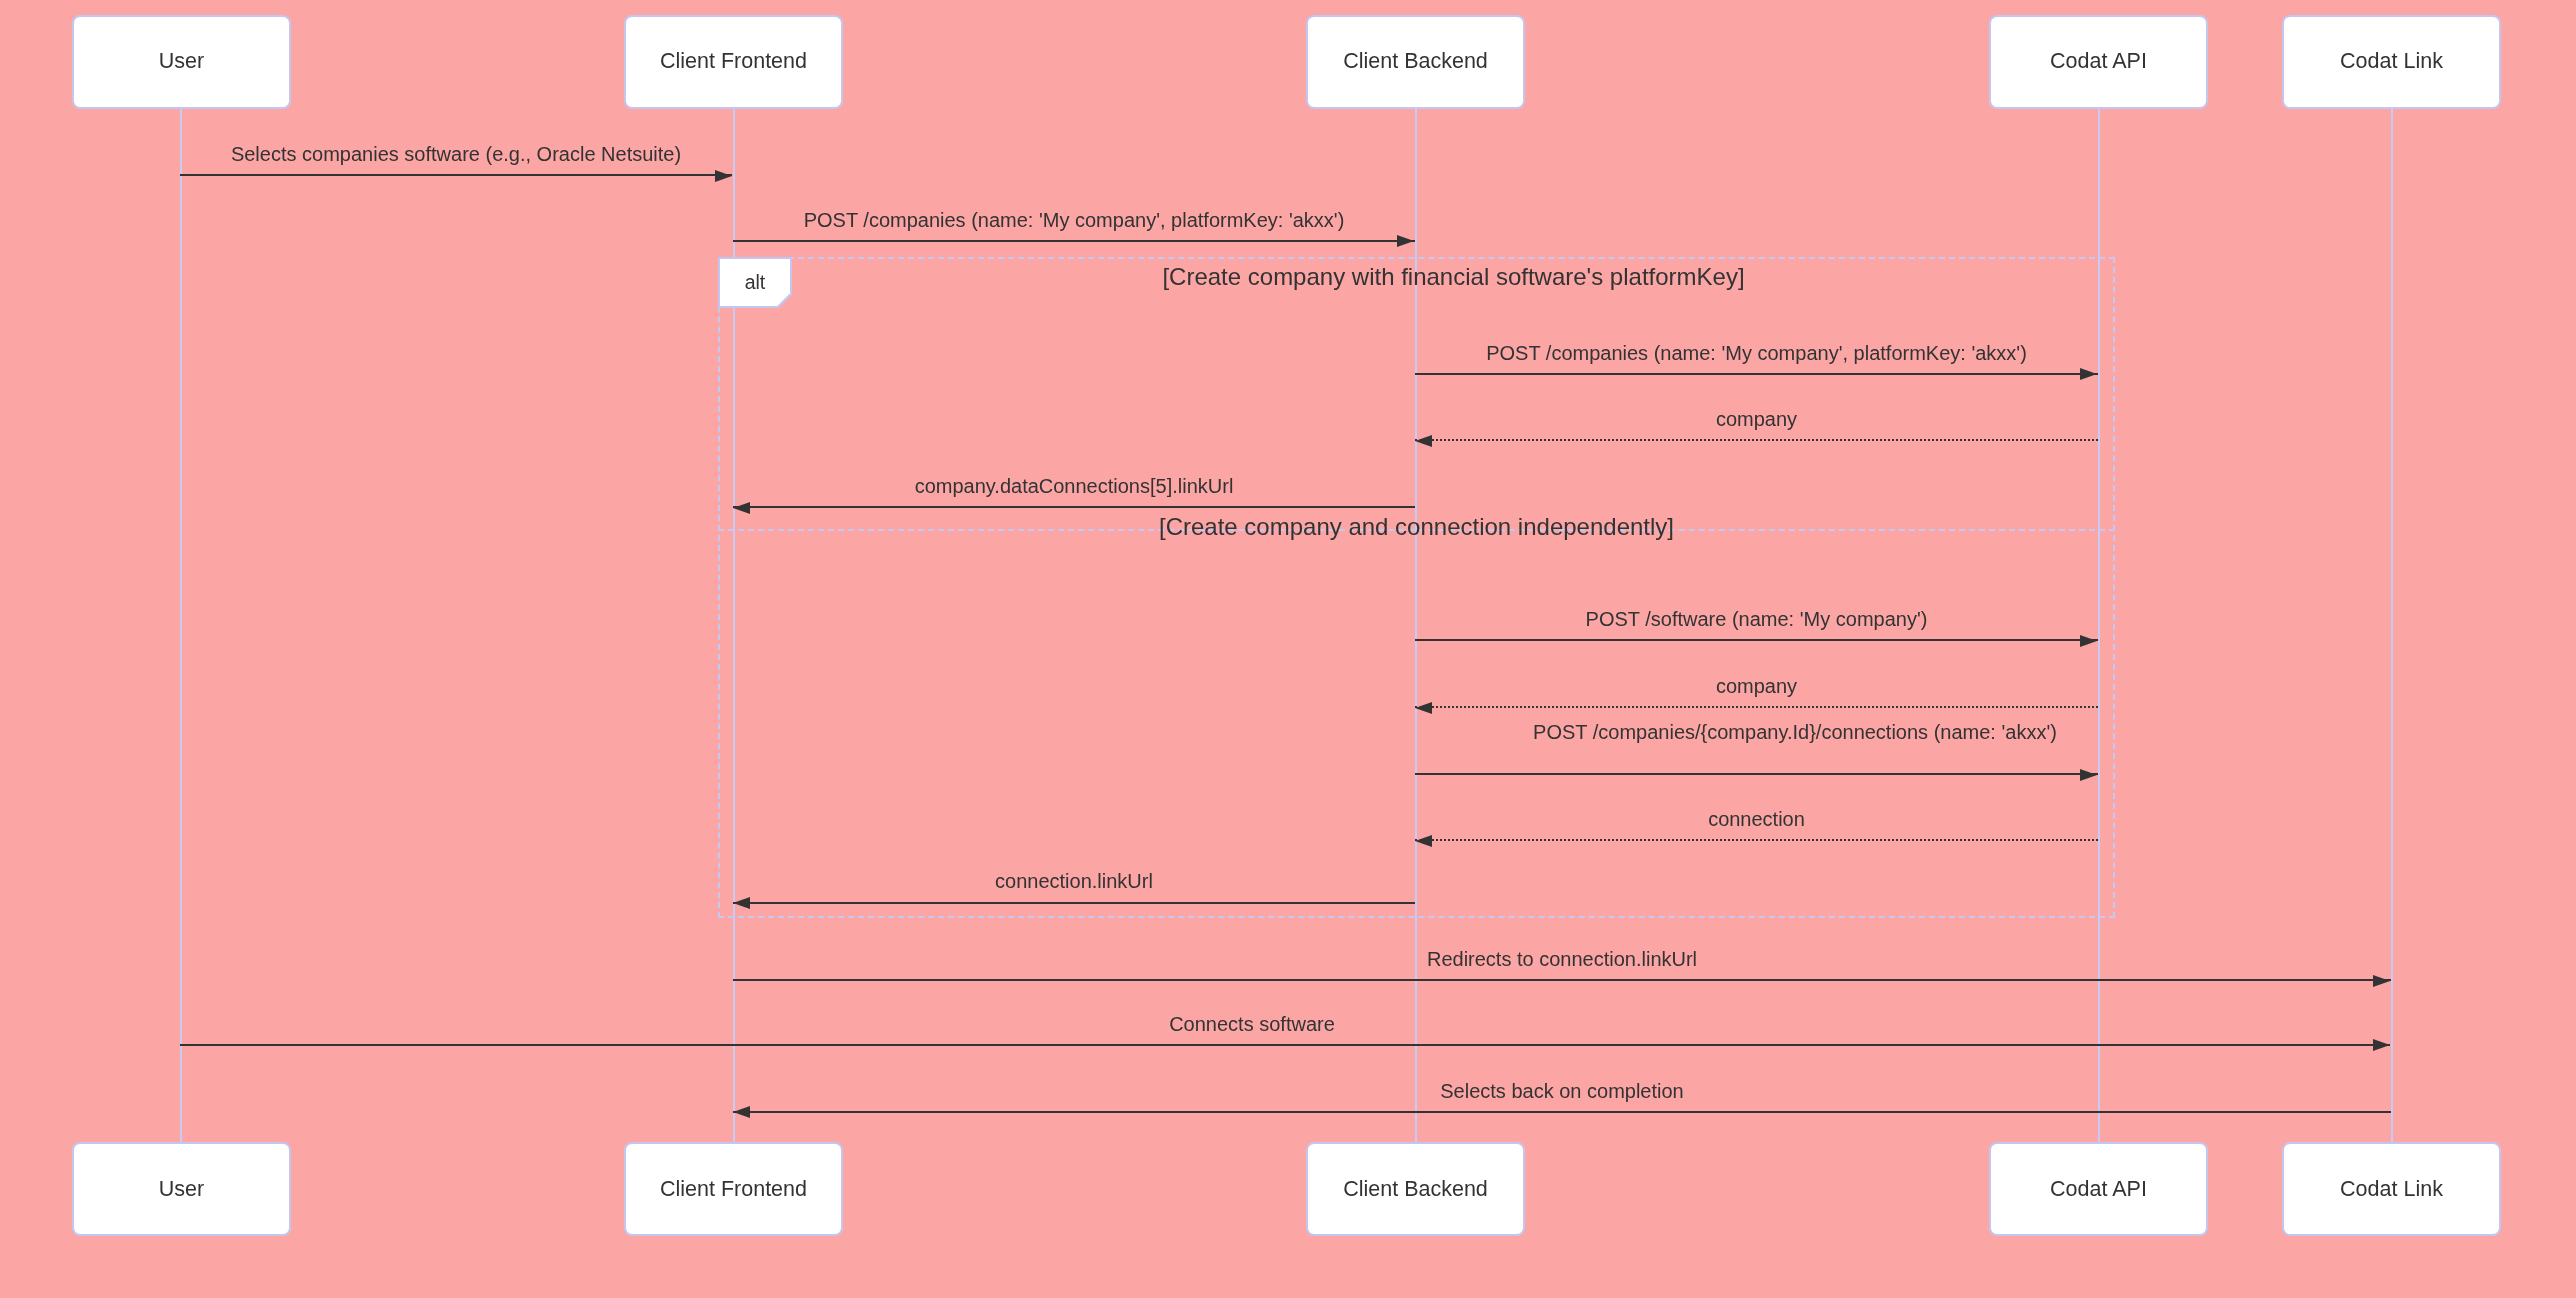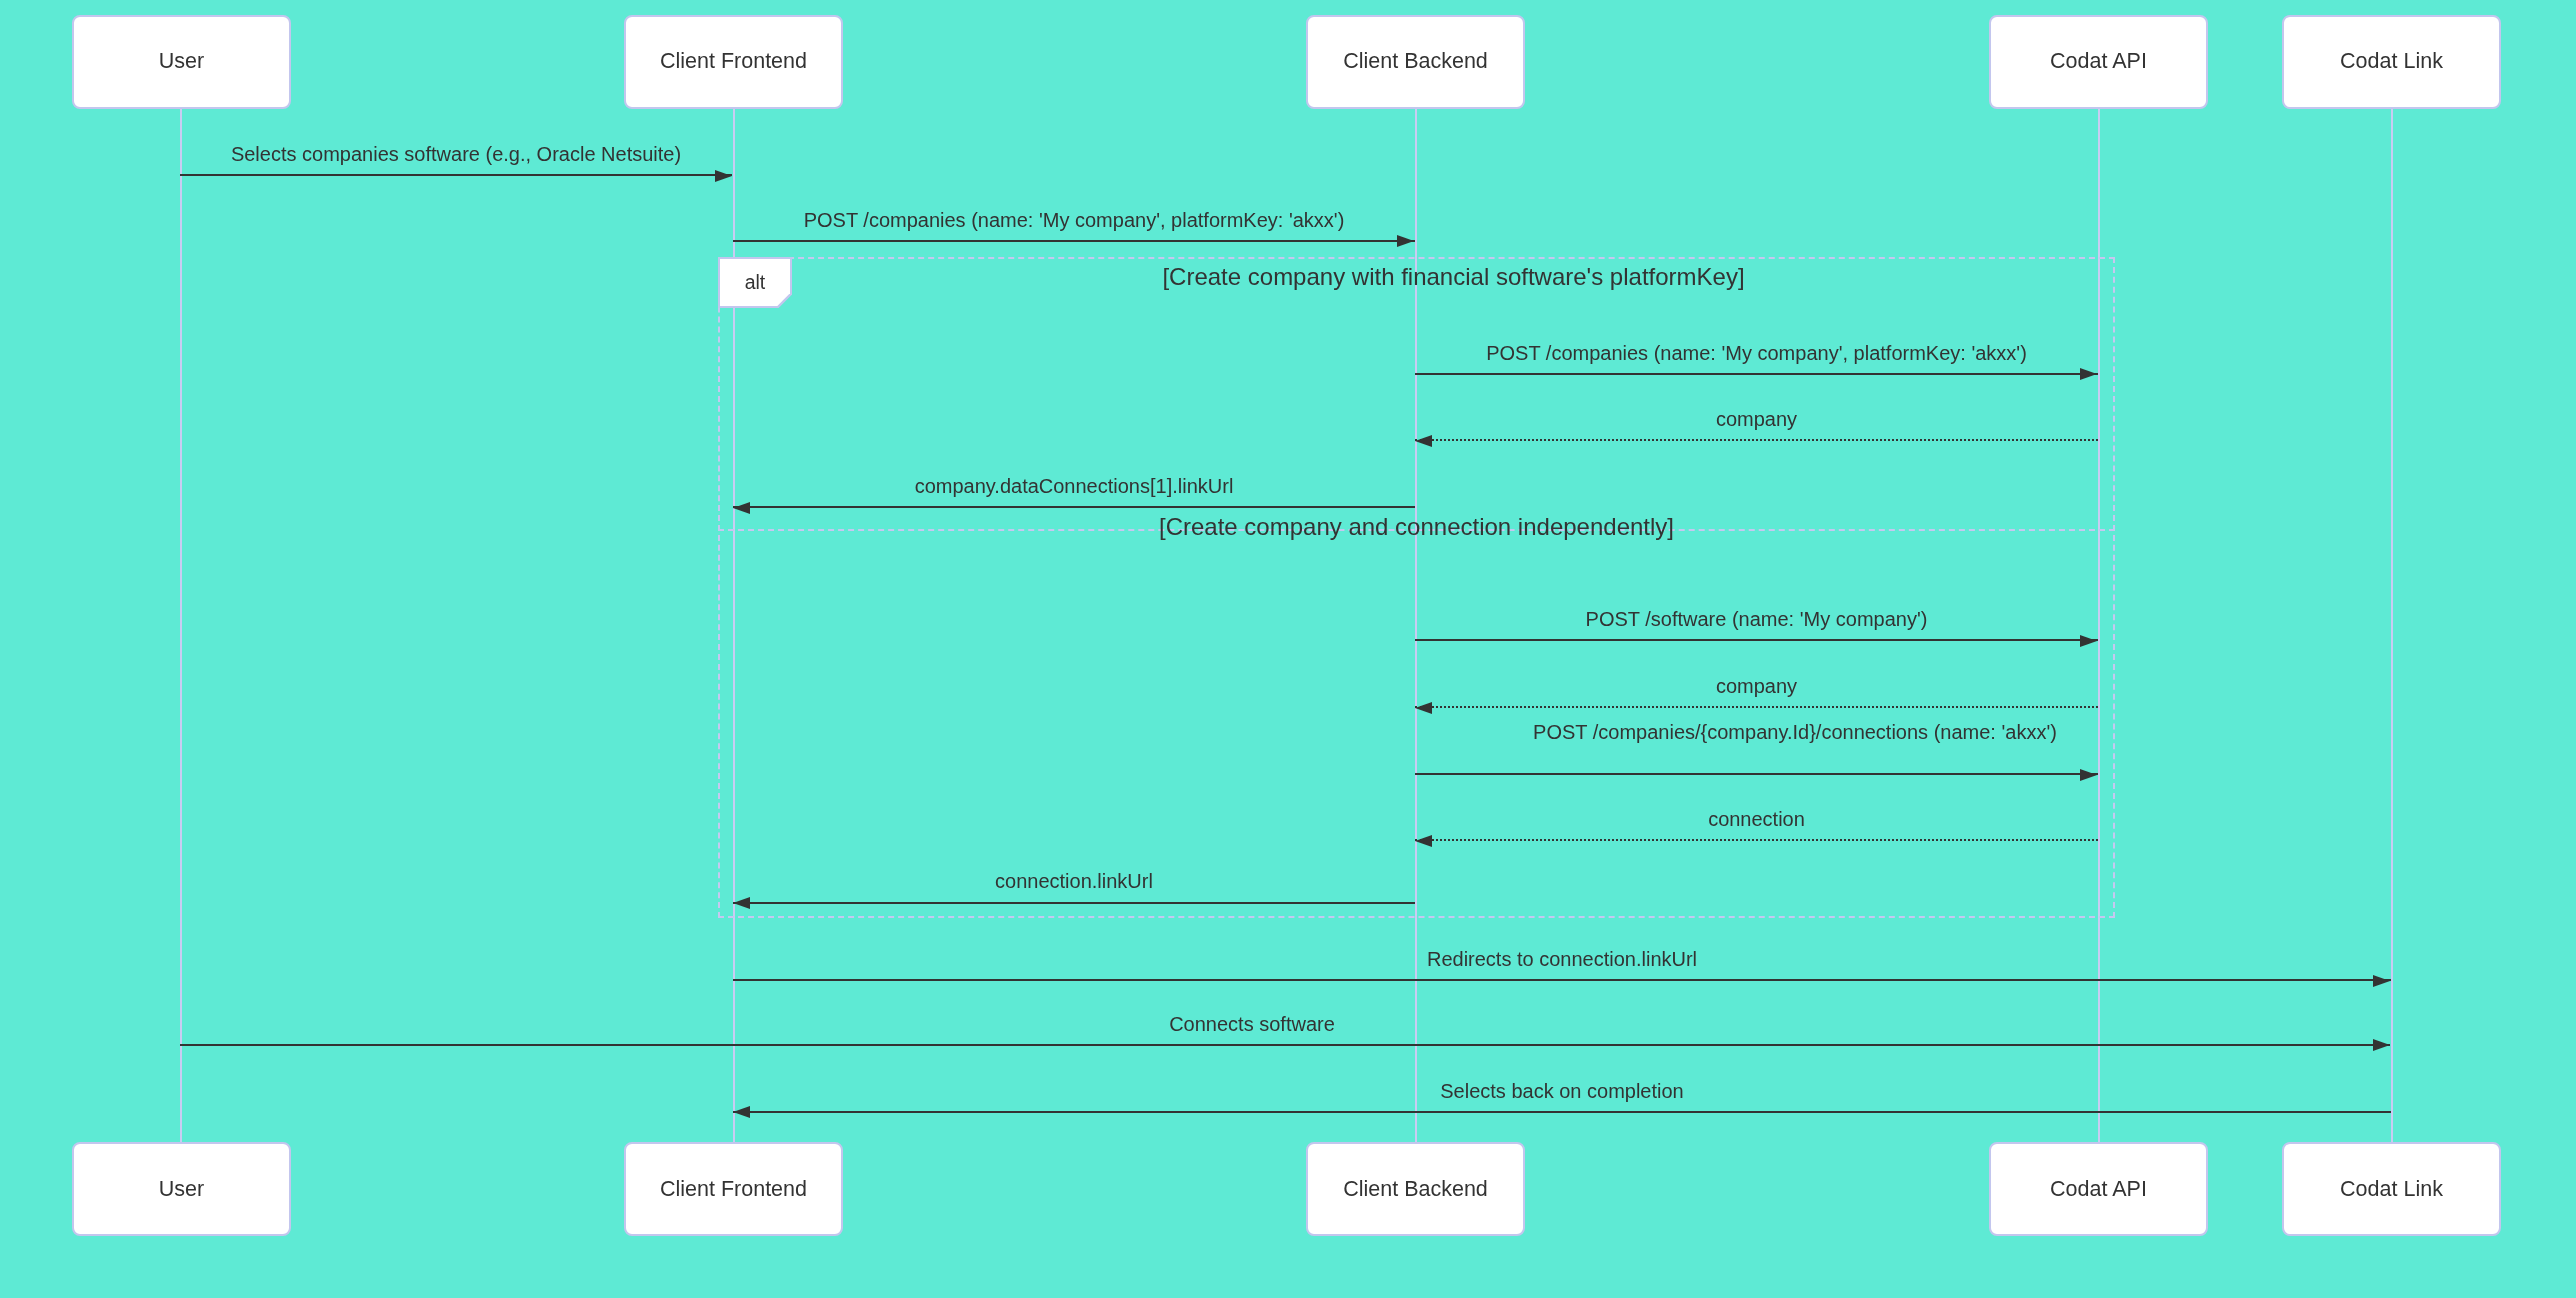--- a/index.html
+++ b/index.html
@@ -8,21 +8,21 @@
     background: #ffffff;
     width: 2576px;
     height: 1299px;
     font-family: "Liberation Sans", sans-serif;
     color: #333333;
   }
   .diagram {
     position: relative;
     width: 2576px;
     height: 1299px;
-    background: #5eead4;
+    background: #fca5a5;
     overflow: hidden;
   }
   
   .actor {
     position: absolute;
     width: 219px;
     height: 94px;
     background: #ffffff;
     border: 2px solid #c3c6ee;
     border-radius: 8px;
@@ -186,21 +186,21 @@
   <div class="arrow-right" style="left:1397px;top:235px"></div>
 
   <div class="msg-text" style="left:1415px;top:341px;width:683px">POST /companies (name: 'My company', platformKey: 'akxx')</div>
   <div class="msg-line" style="left:1415px;top:373px;width:683px"></div>
   <div class="arrow-right" style="left:2080px;top:368px"></div>
 
   <div class="msg-text" style="left:1415px;top:407px;width:683px">company</div>
   <div class="msg-line dashed" style="left:1415px;top:439px;width:683px"></div>
   <div class="arrow-left" style="left:1415px;top:435px"></div>
 
-  <div class="msg-text" style="left:733px;top:474px;width:682px">company.dataConnections[1].linkUrl</div>
+  <div class="msg-text" style="left:733px;top:474px;width:682px">company.dataConnections[5].linkUrl</div>
   <div class="msg-line" style="left:733px;top:506px;width:682px"></div>
   <div class="arrow-left" style="left:733px;top:502px"></div>
 
   <div class="msg-text" style="left:1415px;top:607px;width:683px">POST /software (name: 'My company')</div>
   <div class="msg-line" style="left:1415px;top:639px;width:683px"></div>
   <div class="arrow-right" style="left:2080px;top:635px"></div>
 
   <div class="msg-text" style="left:1415px;top:674px;width:683px">company</div>
   <div class="msg-line dashed" style="left:1415px;top:706px;width:683px"></div>
   <div class="arrow-left" style="left:1415px;top:702px"></div>

